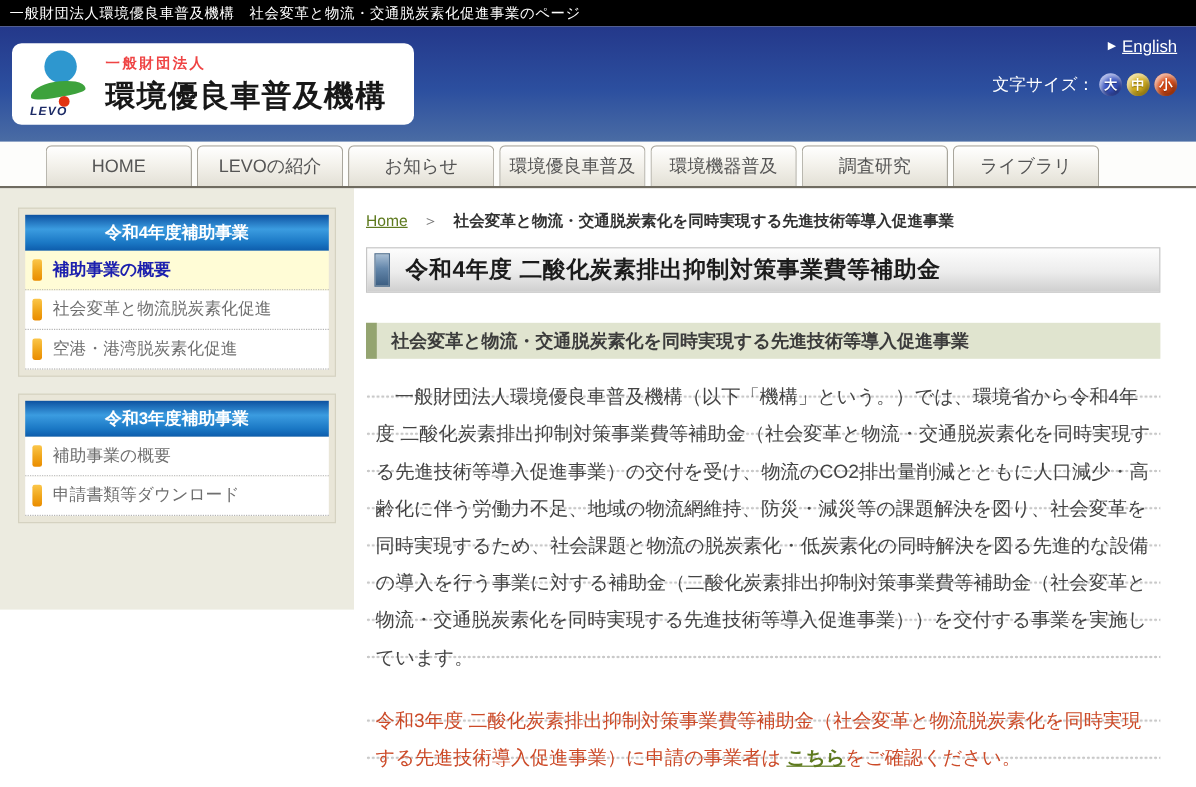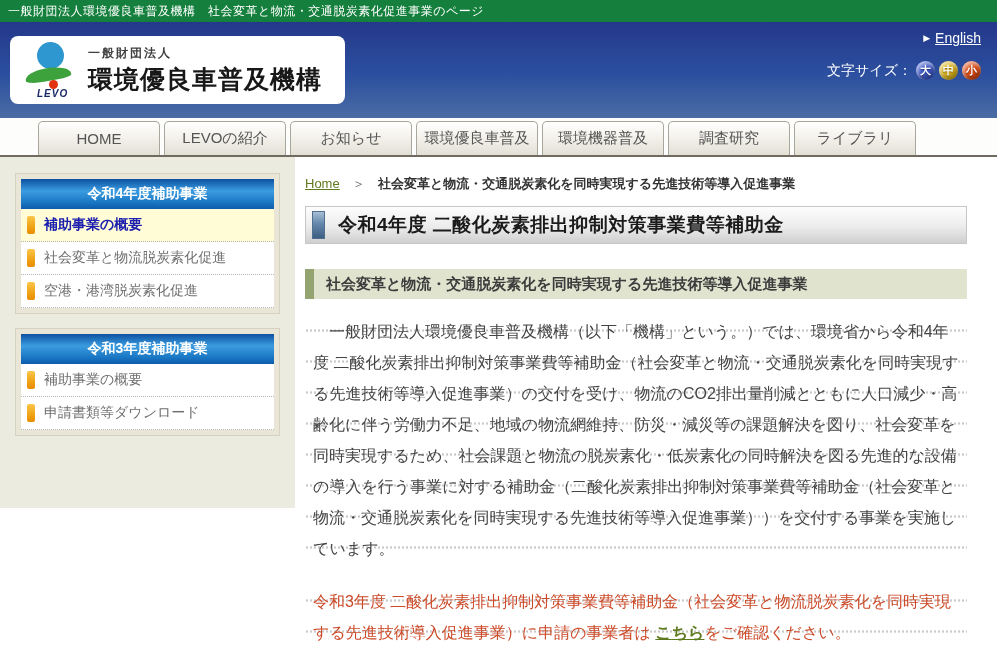--- a/index.html
+++ b/index.html
@@ -1,39 +1,39 @@
 <!DOCTYPE html>
 <html><head>
 <meta charset="utf-8">
 <style>
   * { box-sizing: border-box; margin: 0; padding: 0; }
   html,body { width: 997px; height: 656px; overflow: hidden;
     font-family: "Liberation Sans", "DejaVu Sans", sans-serif; background: #fff; }
 
   
-  .topbar { height: 22px; background: #15803d; color: #fff; font-size: 12px;
+  .topbar { height: 22px; background: #000000; color: #fff; font-size: 12px;
     line-height: 22px; padding-left: 8px; letter-spacing: .5px; }
 
   
   .header { position: relative; height: 96px;
     background: linear-gradient(180deg, #24388a 0%, #2c4f9f 55%, #4a6ca4 100%); }
   .logo-box { position: absolute; left: 10px; top: 14px; width: 335px; height: 68px;
     background: #fff; border-radius: 8px; display: flex; align-items: center; cursor: pointer; }
   .logo-mark { position: relative; width: 62px; height: 58px; margin-left: 12px; flex: none; }
   .lm-circle { position: absolute; left: 15px; top: 1px; width: 27px; height: 27px;
     border-radius: 50%; background: #2e97cf; }
   .lm-swoosh { position: absolute; left: 3px; top: 27px; width: 46px; height: 13px;
     background: #3da23c; border-radius: 60% 70% 40% 50% / 90% 90% 30% 40%;
     transform: rotate(-10deg); }
   .lm-dot { position: absolute; left: 27px; top: 39px; width: 9px; height: 9px;
     border-radius: 50%; background: #e23311; }
   .lm-text { position: absolute; left: 3px; bottom: 0; font-size: 10px; font-weight: bold;
-    font-style: italic; color: #1c2a66; letter-spacing: 1px; margin-left: 12px; }
+    font-style: italic; color: #1c2a66; letter-spacing: 1px; }
   .org { margin-left: 4px; }
-  .org-small { font-size: 12px; font-weight: bold; color: #404040; letter-spacing: 2px; }
+  .org-small { font-size: 12px; font-weight: bold; color: #ef4444; letter-spacing: 2px; }
   .org-large { font-size: 25px; font-weight: bold; color: #181818; letter-spacing: 1px; margin-top: 1px; font-family: Liberation Mono, monospace; }
 
   .header-right { position: absolute; right: 16px; top: 8px; text-align: right; }
   .english-row { display: flex; align-items: center; justify-content: flex-end; gap: 5px;
     color: #fff; font-size: 14px; cursor: pointer; }
   .english-arrow { font-size: 9px; }
   .english-label { text-decoration: underline; }
   .fontsize-row { margin-top: 15px; display: flex; align-items: center; gap: 4px;
     color: #fff; font-size: 14px; }
   .ball { width: 19px; height: 19px; border-radius: 50%; color: #fff; font-size: 11px;

